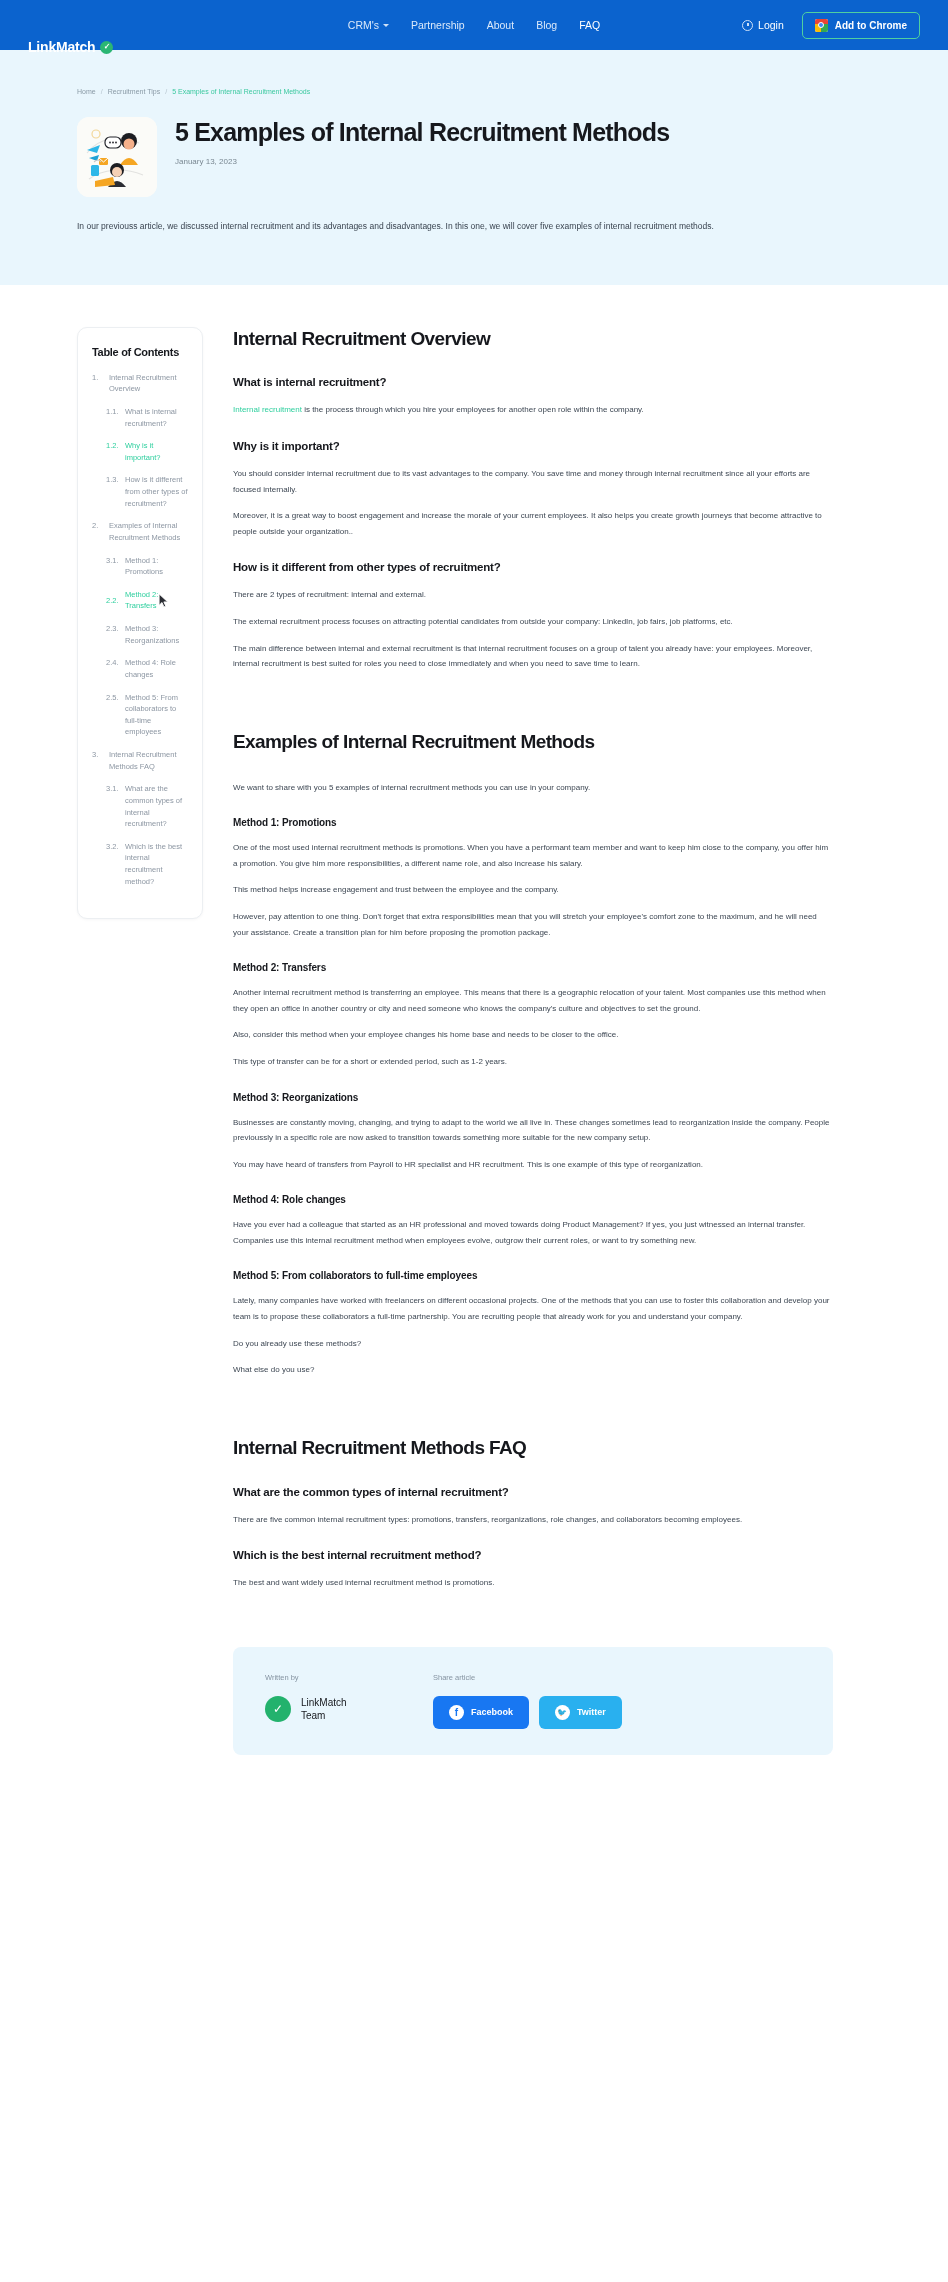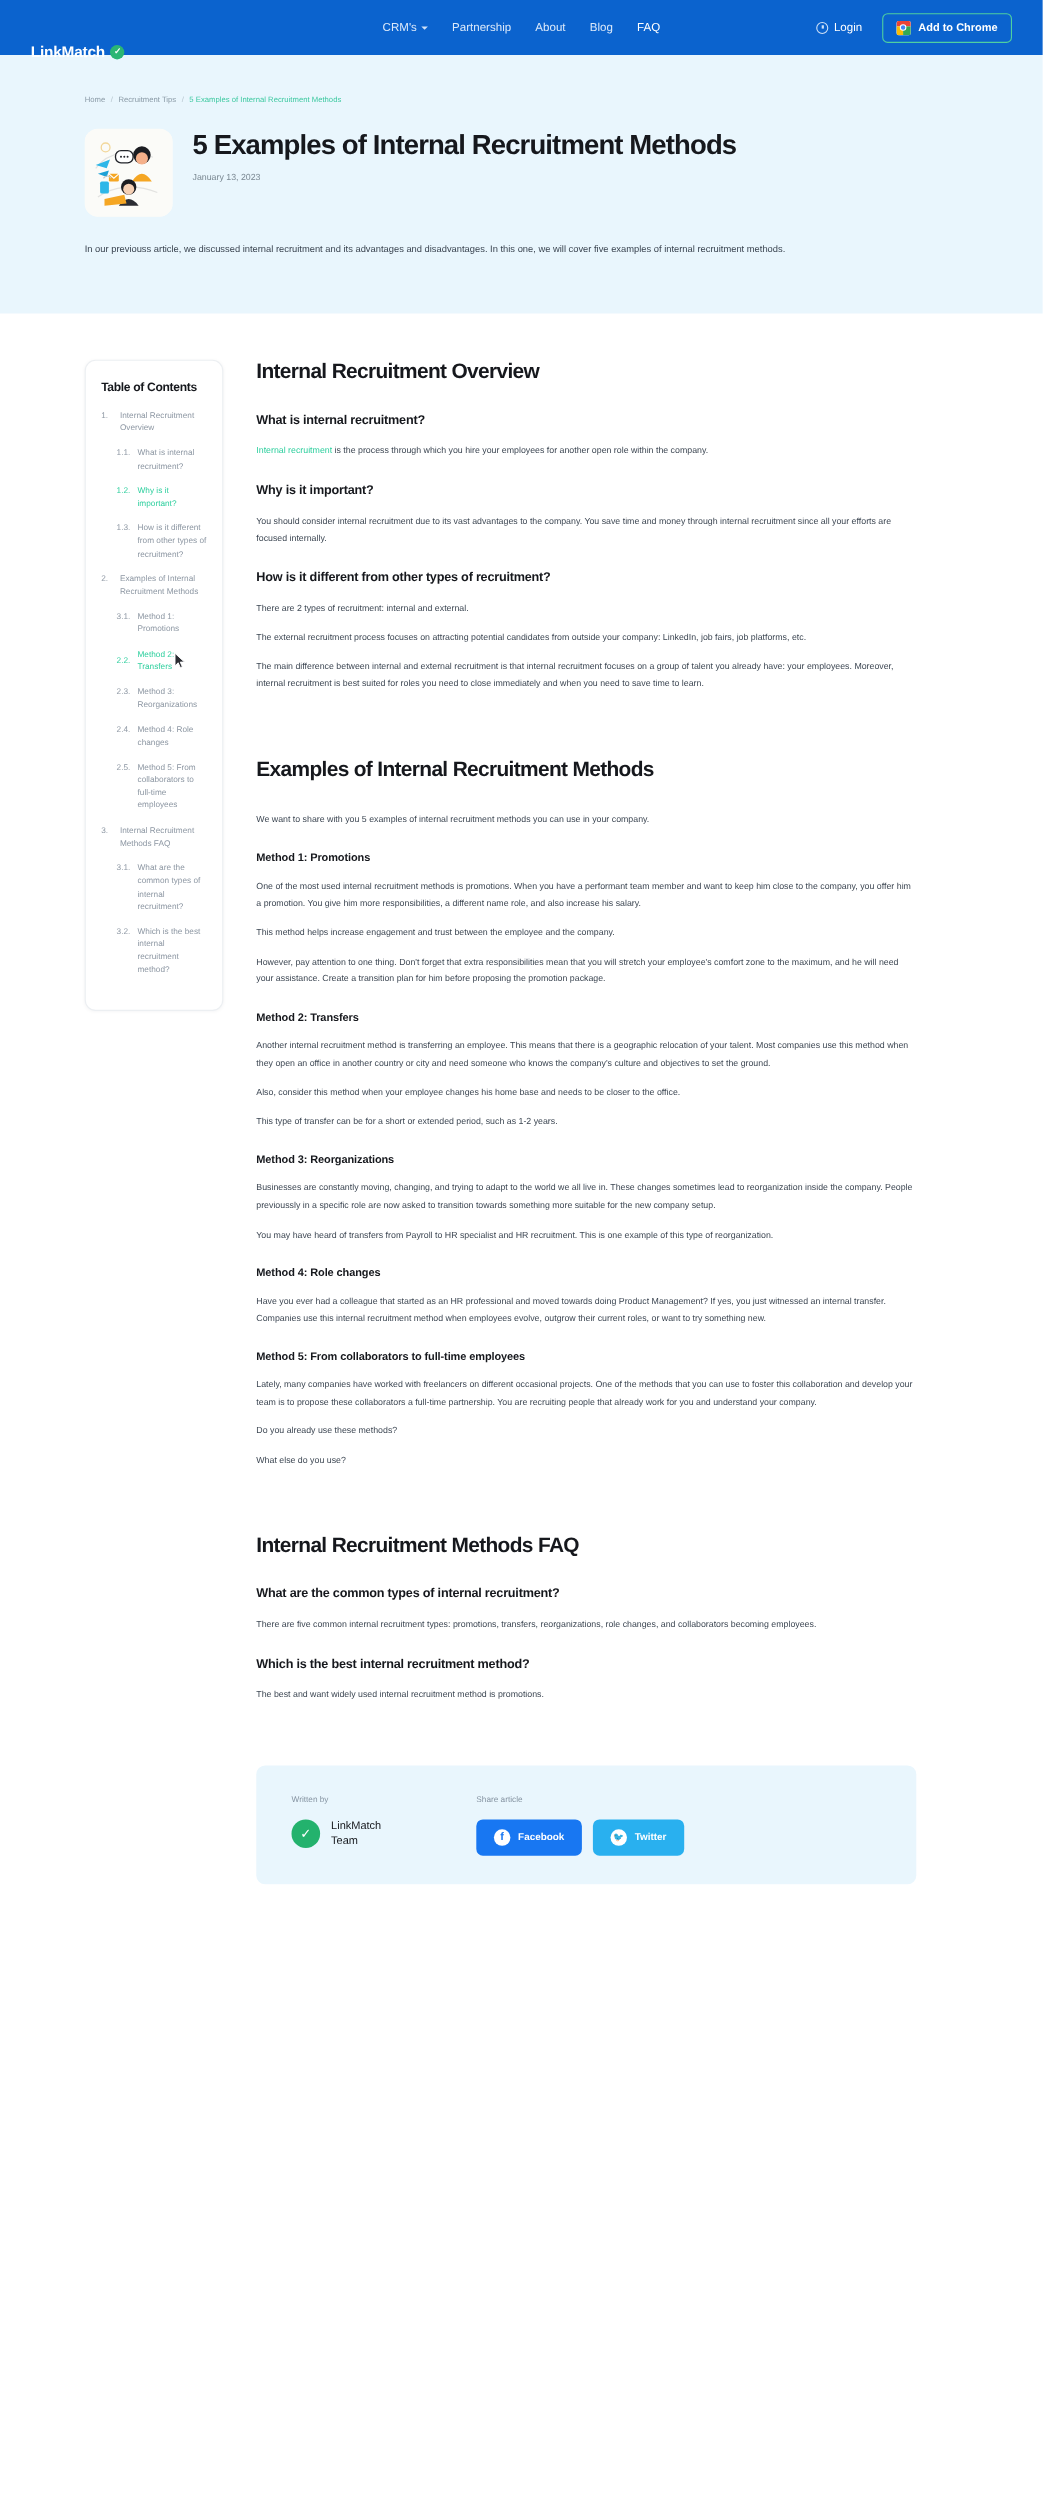--- a/index.html
+++ b/index.html
@@ -473,20 +473,21 @@
 
     <h2 class="h2">Internal Recruitment Overview</h2>
 
     <h3 class="h3 first">What is internal recruitment?</h3>
     <p class="body">
       <a class="lnk">Internal recruitment</a><span> is the process through which you hire your employees for another open role within the company.</span>
     </p>
 
     <h3 class="h3">Why is it important?</h3>
     <p class="body">You should consider internal recruitment due to its vast advantages to the company. You save time and money through internal recruitment since all your efforts are focused internally.</p>
+    <p class="body">Moreover, it is a great way to boost engagement and increase the morale of your current employees. It also helps you create growth journeys that become attractive to people outside your organization..</p>
 
     <h3 class="h3">How is it different from other types of recruitment?</h3>
     <p class="body">There are 2 types of recruitment: internal and external.</p>
     <p class="body">The external recruitment process focuses on attracting potential candidates from outside your company: LinkedIn, job fairs, job platforms, etc.</p>
     <p class="body">The main difference between internal and external recruitment is that internal recruitment focuses on a group of talent you already have: your employees. Moreover, internal recruitment is best suited for roles you need to close immediately and when you need to save time to learn.</p>
 
     <h2 class="h2 spaced">Examples of Internal Recruitment Methods</h2>
     <p class="body">We want to share with you 5 examples of internal recruitment methods you can use in your company.</p>
 
     <h4 class="h4">Method 1: Promotions</h4>

